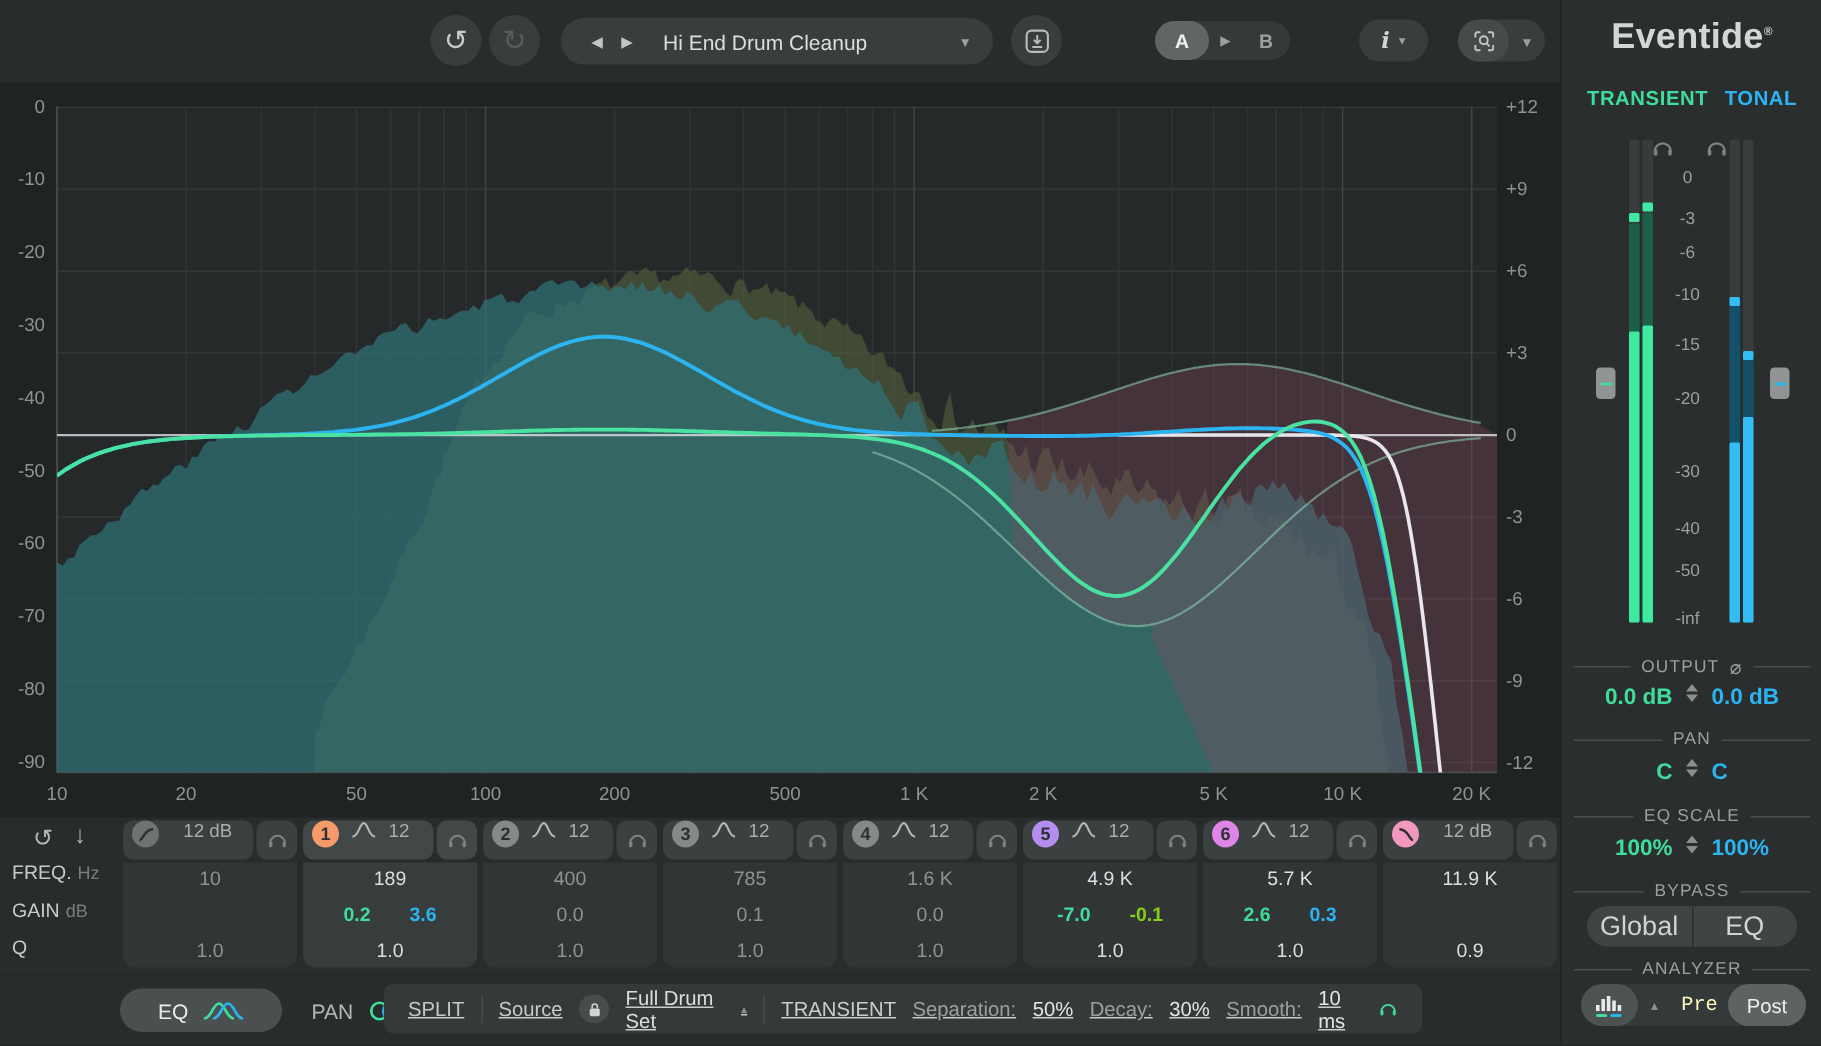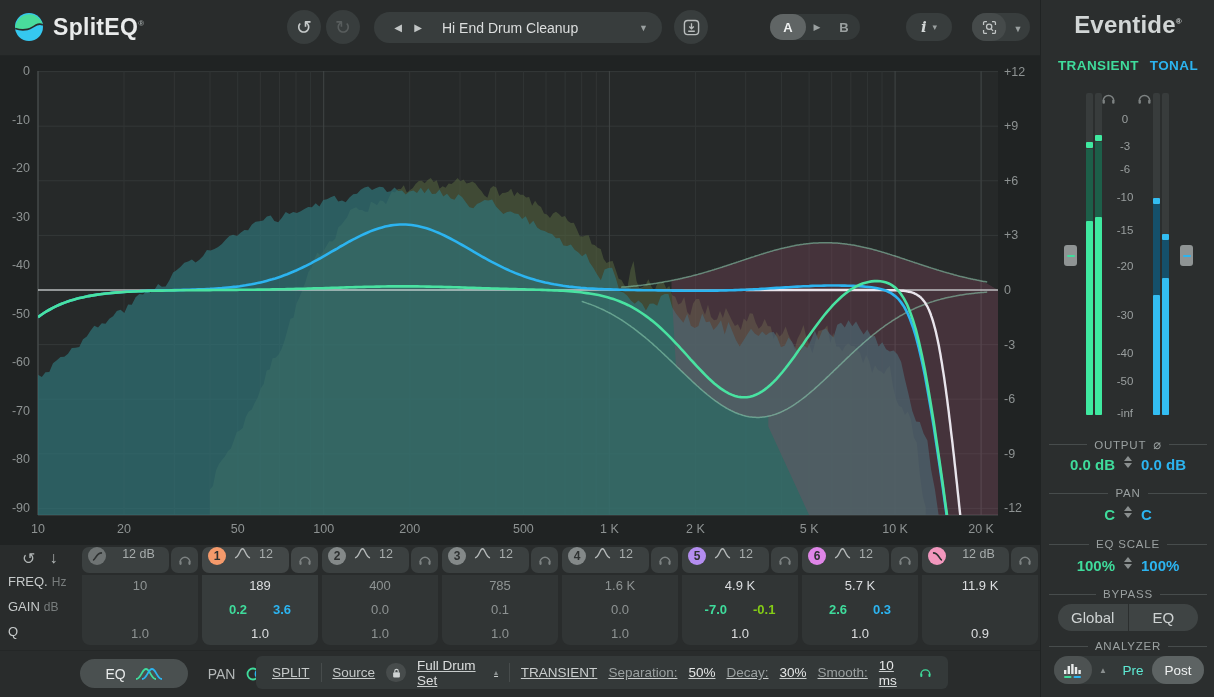--- a/index.html
+++ b/index.html
@@ -39,26 +39,26 @@
   .m-handle{position:absolute;width:13px;height:21px;border-radius:3px;background:#8f9494;display:flex;align-items:center;justify-content:center;}
   .m-handle i{display:block;width:8px;height:2px;border-radius:1px;}
   .sect-label{position:absolute;left:8px;width:158px;display:flex;align-items:center;gap:7px;font-size:11.5px;letter-spacing:.8px;color:#9aa0a0;}
   .sect-label .rule{flex:1;height:1px;background:#474c4c;}
   .val-row{position:absolute;left:0;width:174px;display:flex;align-items:flex-start;justify-content:center;gap:9px;font-size:15px;font-weight:bold;}
   .stepper{display:flex;flex-direction:column;gap:2px;}
   .stepper i{display:block;width:0;height:0;border-left:4px solid transparent;border-right:4px solid transparent;}
   .stepper .up{border-bottom:5px solid #8a8f8f;}
   .stepper .dn{border-top:5px solid #8a8f8f;}
   #bypass-btns{top:604px;left:17px;width:140px;height:27px;border-radius:14px;background:#3f4444;display:flex;}
-  #bypass-btns div{flex:1;display:flex;align-items:center;justify-content:center;font-size:15px;color:#cfd3d3;}
+  #bypass-btns div{flex:1;display:flex;align-items:center;justify-content:center;font-size:18px;color:#cfd3d3;}
   #bypass-btns .sep{flex:0 0 1px;background:#2b2e2e;}
   #analyzer-btns{top:656px;left:13px;width:150px;height:28px;border-radius:14px;background:#343939;display:flex;align-items:center;}
   #an-icon{width:38px;height:28px;border-radius:14px;background:#4d5252;display:flex;align-items:center;justify-content:center;}
   #an-up{width:22px;text-align:center;color:#8a8f8f;font-size:8px;}
-  #an-pre{width:38px;text-align:center;color:#5eead4;font-size:13.5px;}
+  #an-pre{width:38px;text-align:center;color:#fef9c3;font-size:13.5px;font-family:Liberation Mono, monospace;}
   #an-post{width:52px;height:28px;border-radius:14px;background:#5d6363;color:#eef0f0;font-size:13.5px;display:flex;align-items:center;justify-content:center;}
   
   #graph{left:0;top:55px;width:1040px;height:490px;}
   
   #bandtable{left:0;top:545px;width:1040px;height:105px;background:#292c2c;}
   #bt-icons{left:22px;top:4px;display:flex;gap:14px;font-size:16px;color:#b0b5b5;}
   .rowlab{position:absolute;left:8px;font-size:13px;color:#c6caca;}
   .rowlab span{color:#787d7d;font-size:12px;margin-left:4px;}
   .bcol{position:absolute;top:2px;width:116px;height:98px;}
   .bhead{display:flex;height:26px;gap:2px;}
@@ -79,28 +79,20 @@
   #split-group{left:256px;top:5px;width:692px;height:33px;border-radius:6px;background:#343939;display:flex;align-items:center;padding:0 16px;box-sizing:border-box;gap:11px;font-size:13.5px;text-decoration:underline;}
   #split-group .vdiv{width:1px;height:19px;background:#474c4c;}
   .dimlab{color:#9aa0a0;}
   .litval{color:#e4e6e6;}
   .uptri{color:#8a8f8f;font-size:8px;}
 </style>
 </head>
 <body>
 
 <div id="topbar" class="abs">
-  <div id="logo" class="abs">
-    <svg width="30" height="30" viewBox="0 0 30 30">
-      <circle cx="15" cy="15" r="14" fill="#35c8f0"></circle>
-      <path d="M1.2 16.5 A14 14 0 0 1 28.8 13 C23 9.8 19.5 16.2 13.5 17.4 C8.5 18.4 4.2 17.6 1.2 16.5 Z" fill="#49dc9c"></path>
-      <path d="M1.2 16.5 C4.2 17.6 8.5 18.4 13.5 17.4 C19.5 16.2 23 9.8 28.8 13" fill="none" stroke="#292c2c" stroke-width="1.6"></path>
-    </svg>
-    <span id="logo-text"><span>SplitEQ</span><sup>®</sup></span>
-  </div>
   <div id="undo-btn" class="abs circ-btn">
       <span>↺</span>
     </div>
   <div id="redo-btn" class="abs circ-btn">
       <span>↻</span>
     </div>
   <div id="preset-pill" class="abs">
     <span class="nav-arrow">◀</span>
     <span class="nav-arrow">▶</span>
     <span id="preset-name">Hi End Drum Cleanup</span>

